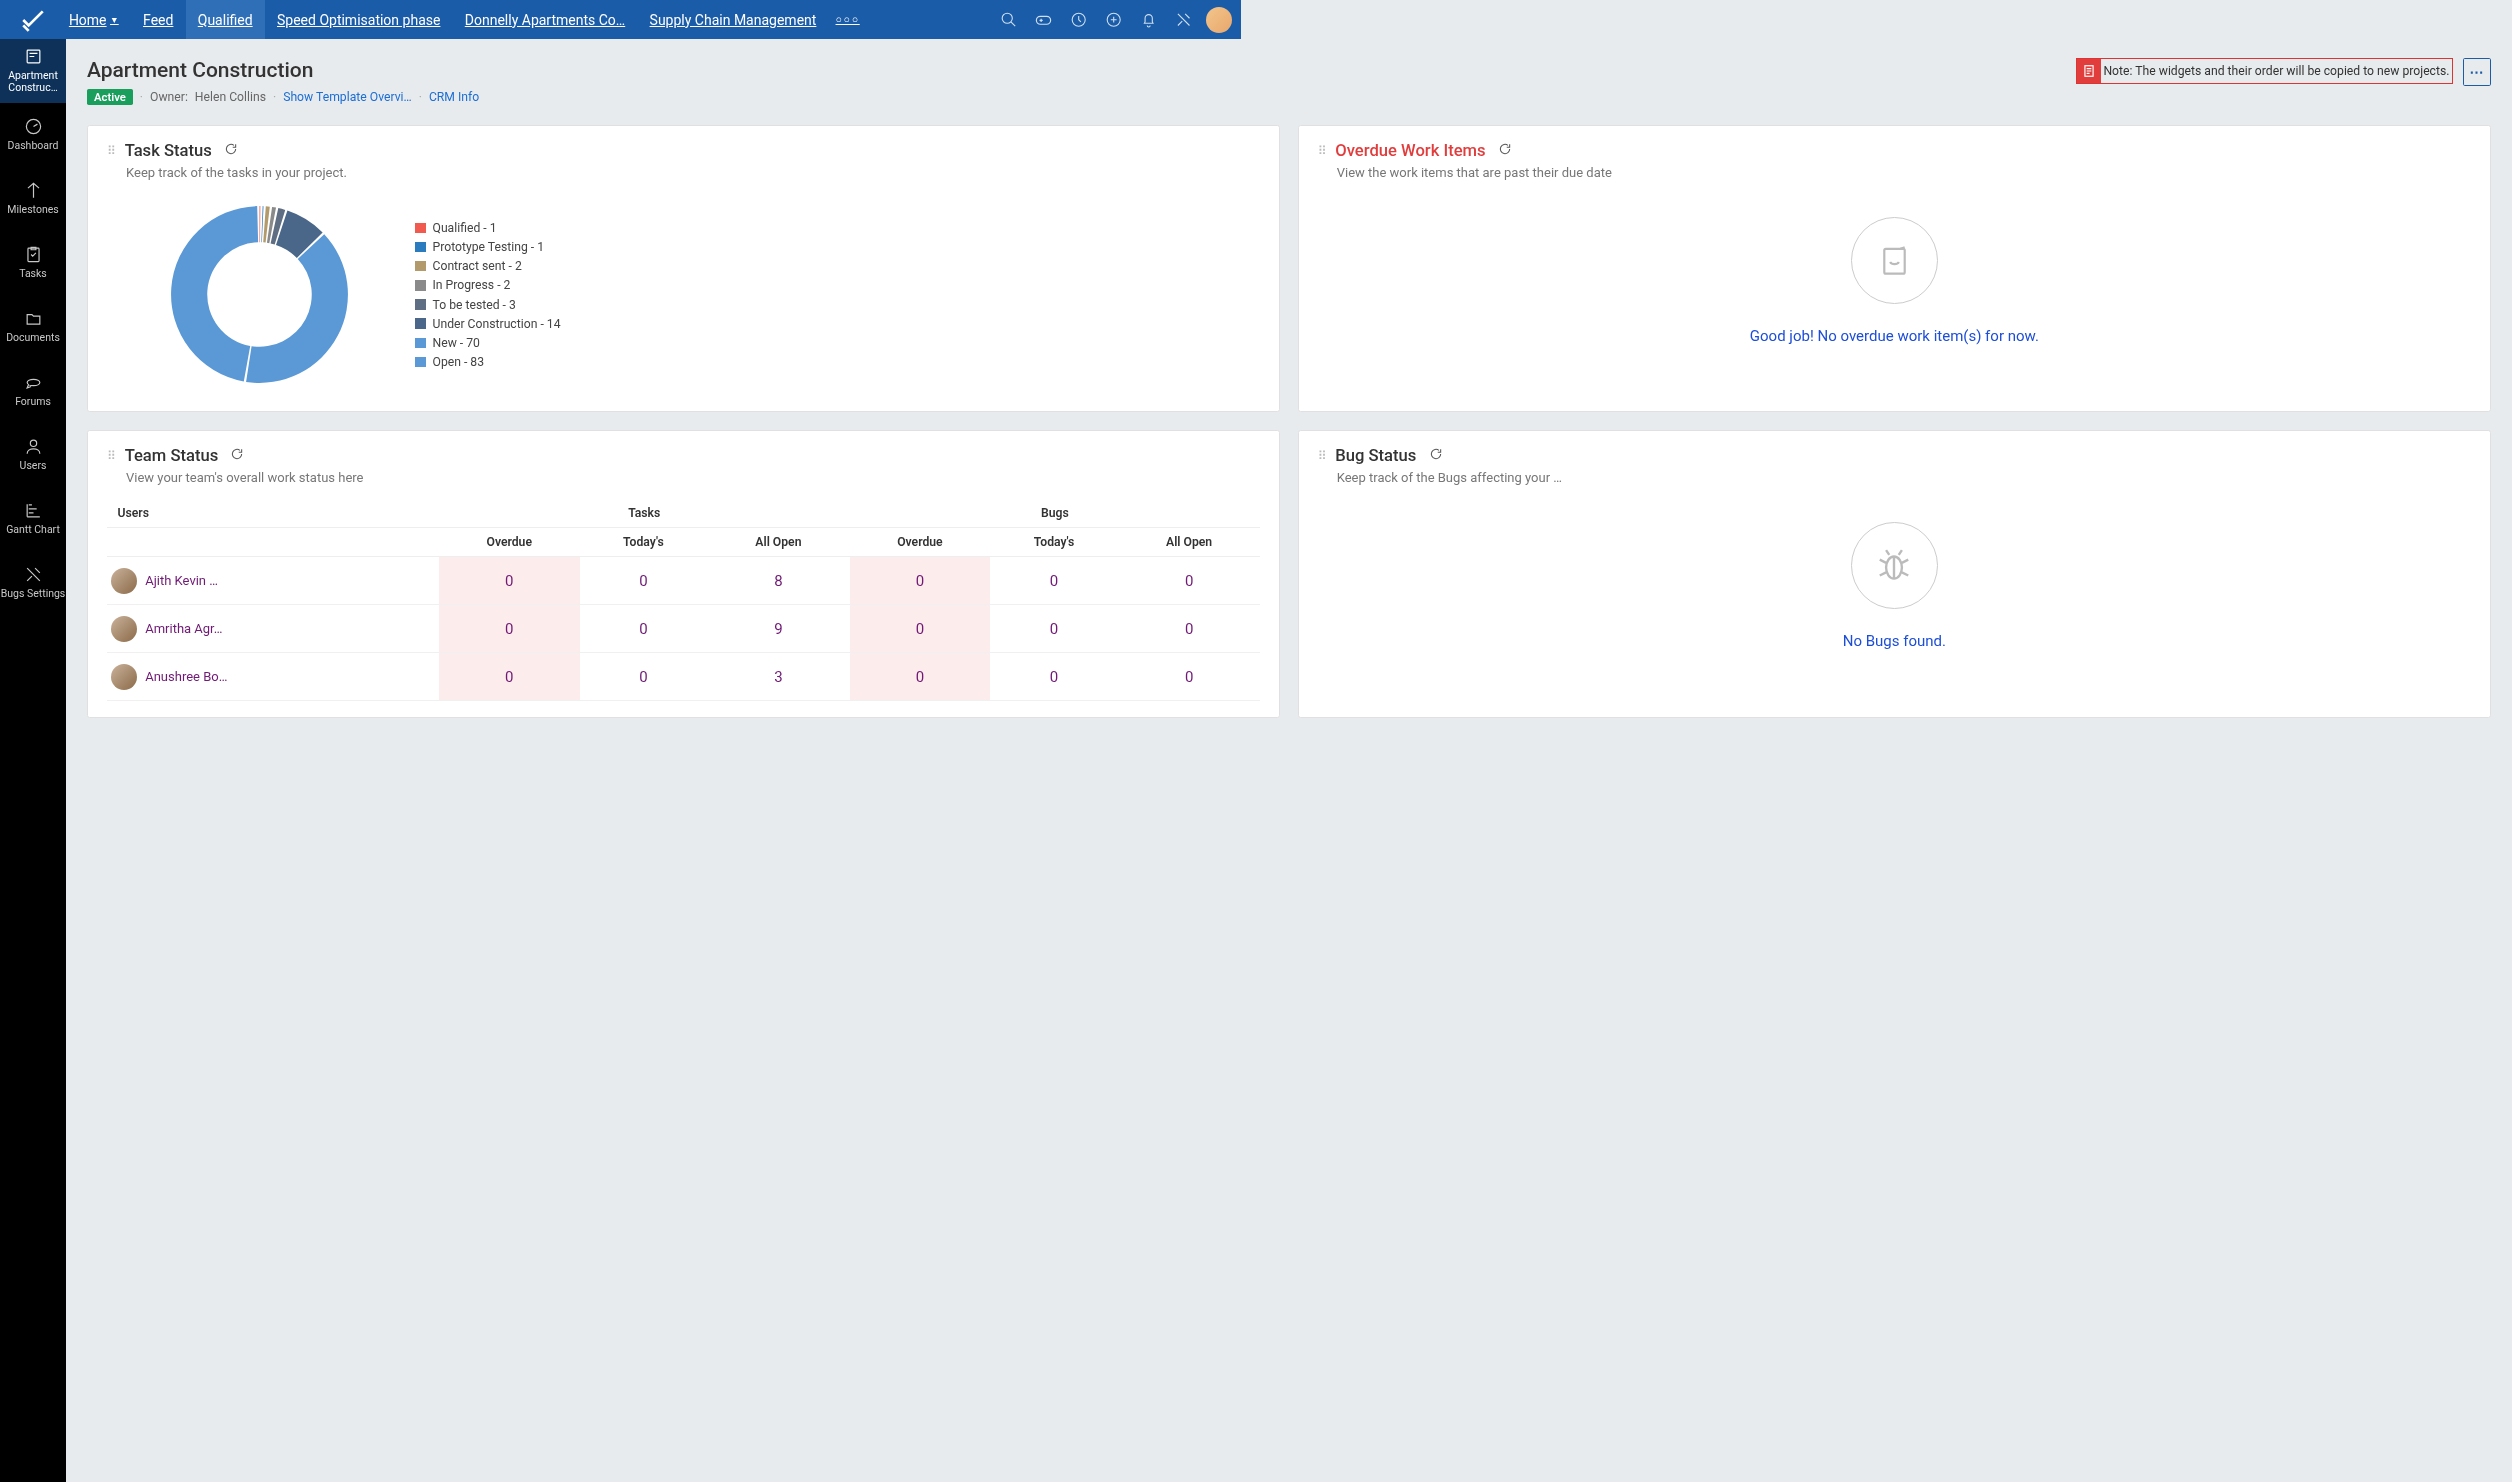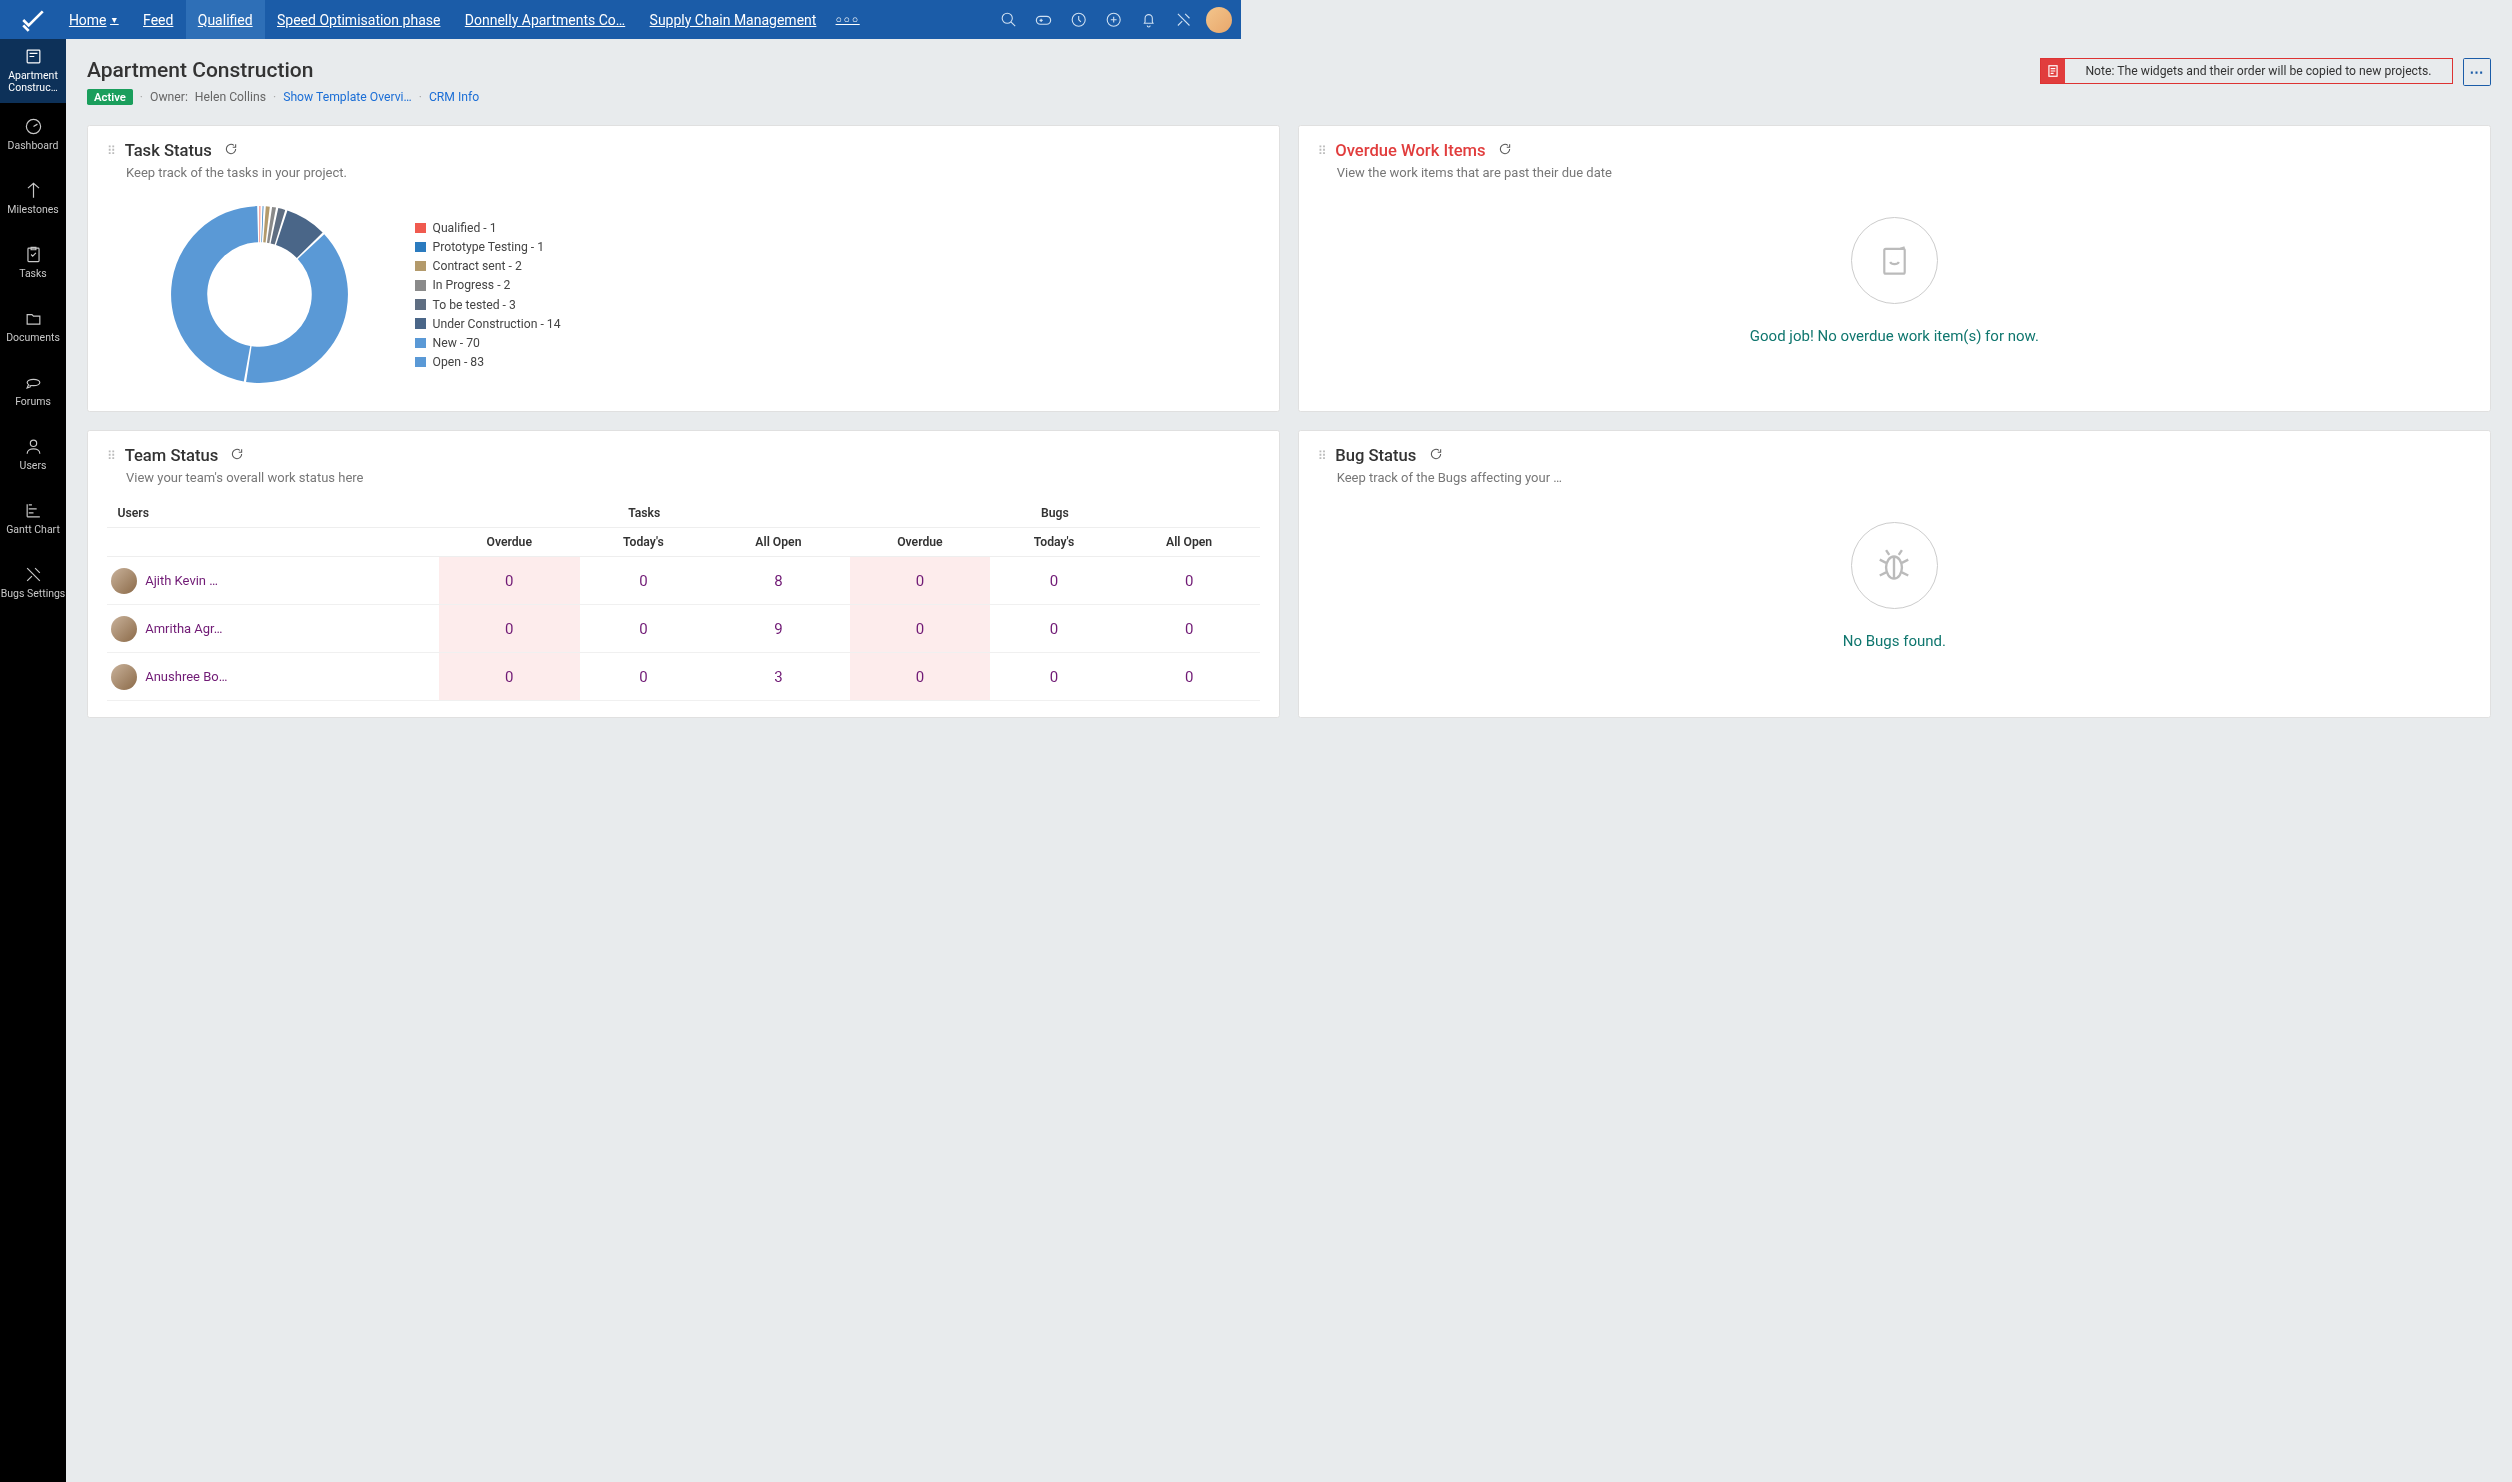--- a/index.html
+++ b/index.html
@@ -26,21 +26,21 @@
 .main { position:absolute; top:39px; left:66px; right:0; bottom:0; overflow:auto; }
 .header-row { padding:19px 21px 8.7px; display:flex; align-items:flex-start; }
 .title-block h1 { font-size:21px; font-weight:500; color:#333; margin-bottom:7px; }
 .meta-row { display:flex; align-items:center; gap:7px; font-size:12.2px; color:#666; }
 .badge-active { background:#1a9e5c; color:#fff; padding:1.7px 7px; font-size:11.3px; font-weight:600; border-radius:1.7px; }
 .meta-row .dot { color:#aaa; }
 .meta-row a { color:#1b6ed6; cursor:pointer; }
 .header-row .spacer { flex:1; }
 .note-box { display:flex; align-items:center; border:0.9px solid #d33; font-size:12.2px; color:#333; }
 .note-box .note-icon { background:#e13d3d; color:#fff; width:24.4px; height:24.4px; display:flex; align-items:center; justify-content:center; }
-.note-box .note-text { padding:0 20px; }
+.note-box .note-text { padding:0 2px; }
 .more-btn { width:28px; height:28px; border:0.9px solid #1b5ca8; display:flex; align-items:center; justify-content:center; margin-left:10.5px; cursor:pointer; color:#1b5ca8; font-weight:bold; letter-spacing:0.9px; border-radius:1.7px; }
 
 .grid { display:grid; grid-template-columns:1fr 1fr; gap:17.4px; padding:10.5px 21px 21px; }
 .card { background:#fff; border:0.9px solid #e0e0e0; border-radius:2.6px; padding:15.7px 19px; }
 .card-header { display:flex; align-items:center; gap:7px; }
 .drag-handle { color:#bbb; font-size:12.2px; cursor:grab; margin-right:1.7px; }
 .card-title { font-size:16.6px; font-weight:500; color:#333; }
 .card-title.overdue { color:#e13d3d; }
 .refresh-icon { margin-left:5.2px; cursor:pointer; }
 .refresh-icon svg { stroke:#555; fill:none; stroke-width:1.8; }
@@ -48,21 +48,21 @@
 
 .donut-wrap { display:flex; align-items:center; gap:26px; margin-left:52px; }
 .donut { width:201px; height:201px; }
 .legend { display:flex; flex-direction:column; gap:5.2px; font-size:12.2px; color:#444; }
 .legend-row { display:flex; align-items:center; gap:7px;margin-left:29px; }
 .swatch { width:10.5px; height:10.5px; }
 
 .empty-state { display:flex; flex-direction:column; align-items:center; justify-content:center; padding:23px 0 35px; }
 .empty-circle { width:87px; height:87px; border:0.9px solid #ccc; border-radius:50%; display:flex; align-items:center; justify-content:center; margin-bottom:23px; }
 .empty-circle svg { stroke:#bbb; fill:none; stroke-width:1.5; }
-.empty-text { font-size:15px; color:#0f766e; }
+.empty-text { font-size:15px; color:#1d4ed8; }
 
 .team-table { width:100%; border-collapse:collapse; font-size:12.2px; }
 .team-table th { font-weight:600; color:#333; padding:7px 3.5px; border-bottom:0.9px solid #eee; }
 .team-table td { padding:10.5px 3.5px; border-bottom:0.9px solid #f0f0f0; text-align:center; font-size:15px; color:#701a75; }
 .team-table .user-cell { text-align:left; display:flex; align-items:center; gap:8.7px; font-size:13px; }
 .team-table .user-cell .u-avatar { width:26px; height:26px; border-radius:50%; background:linear-gradient(135deg,#c9b29b,#8b6a48); }
 .team-table .overdue-col { background:#fdecec; }
 </style>
 </head>
 <body>

